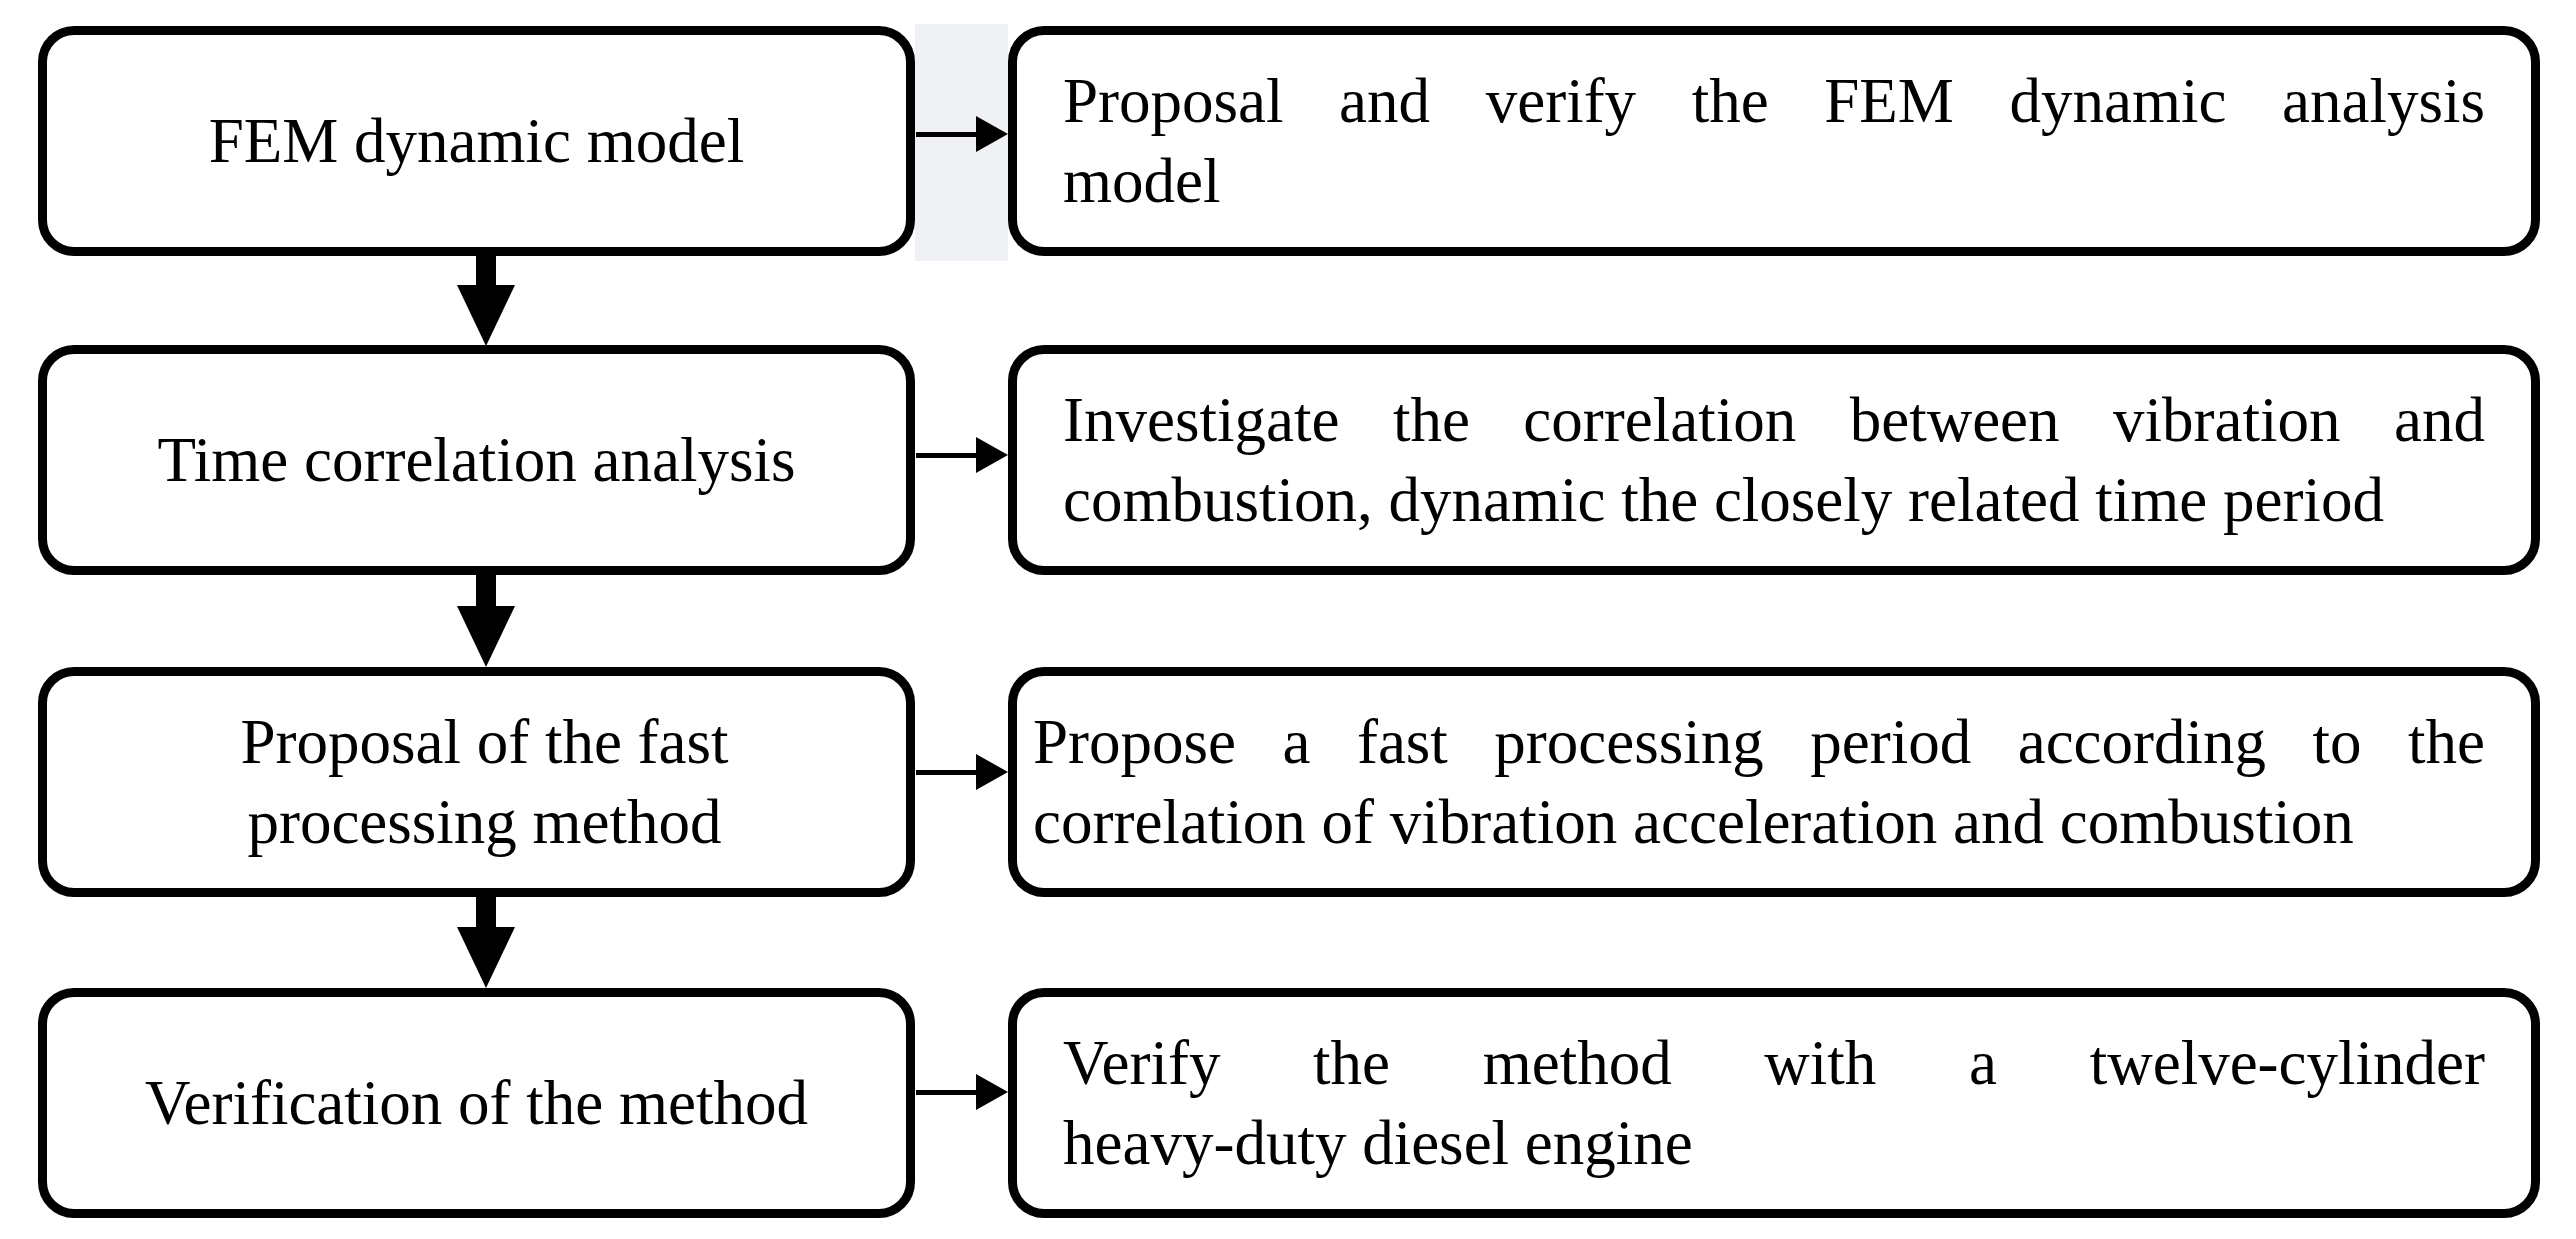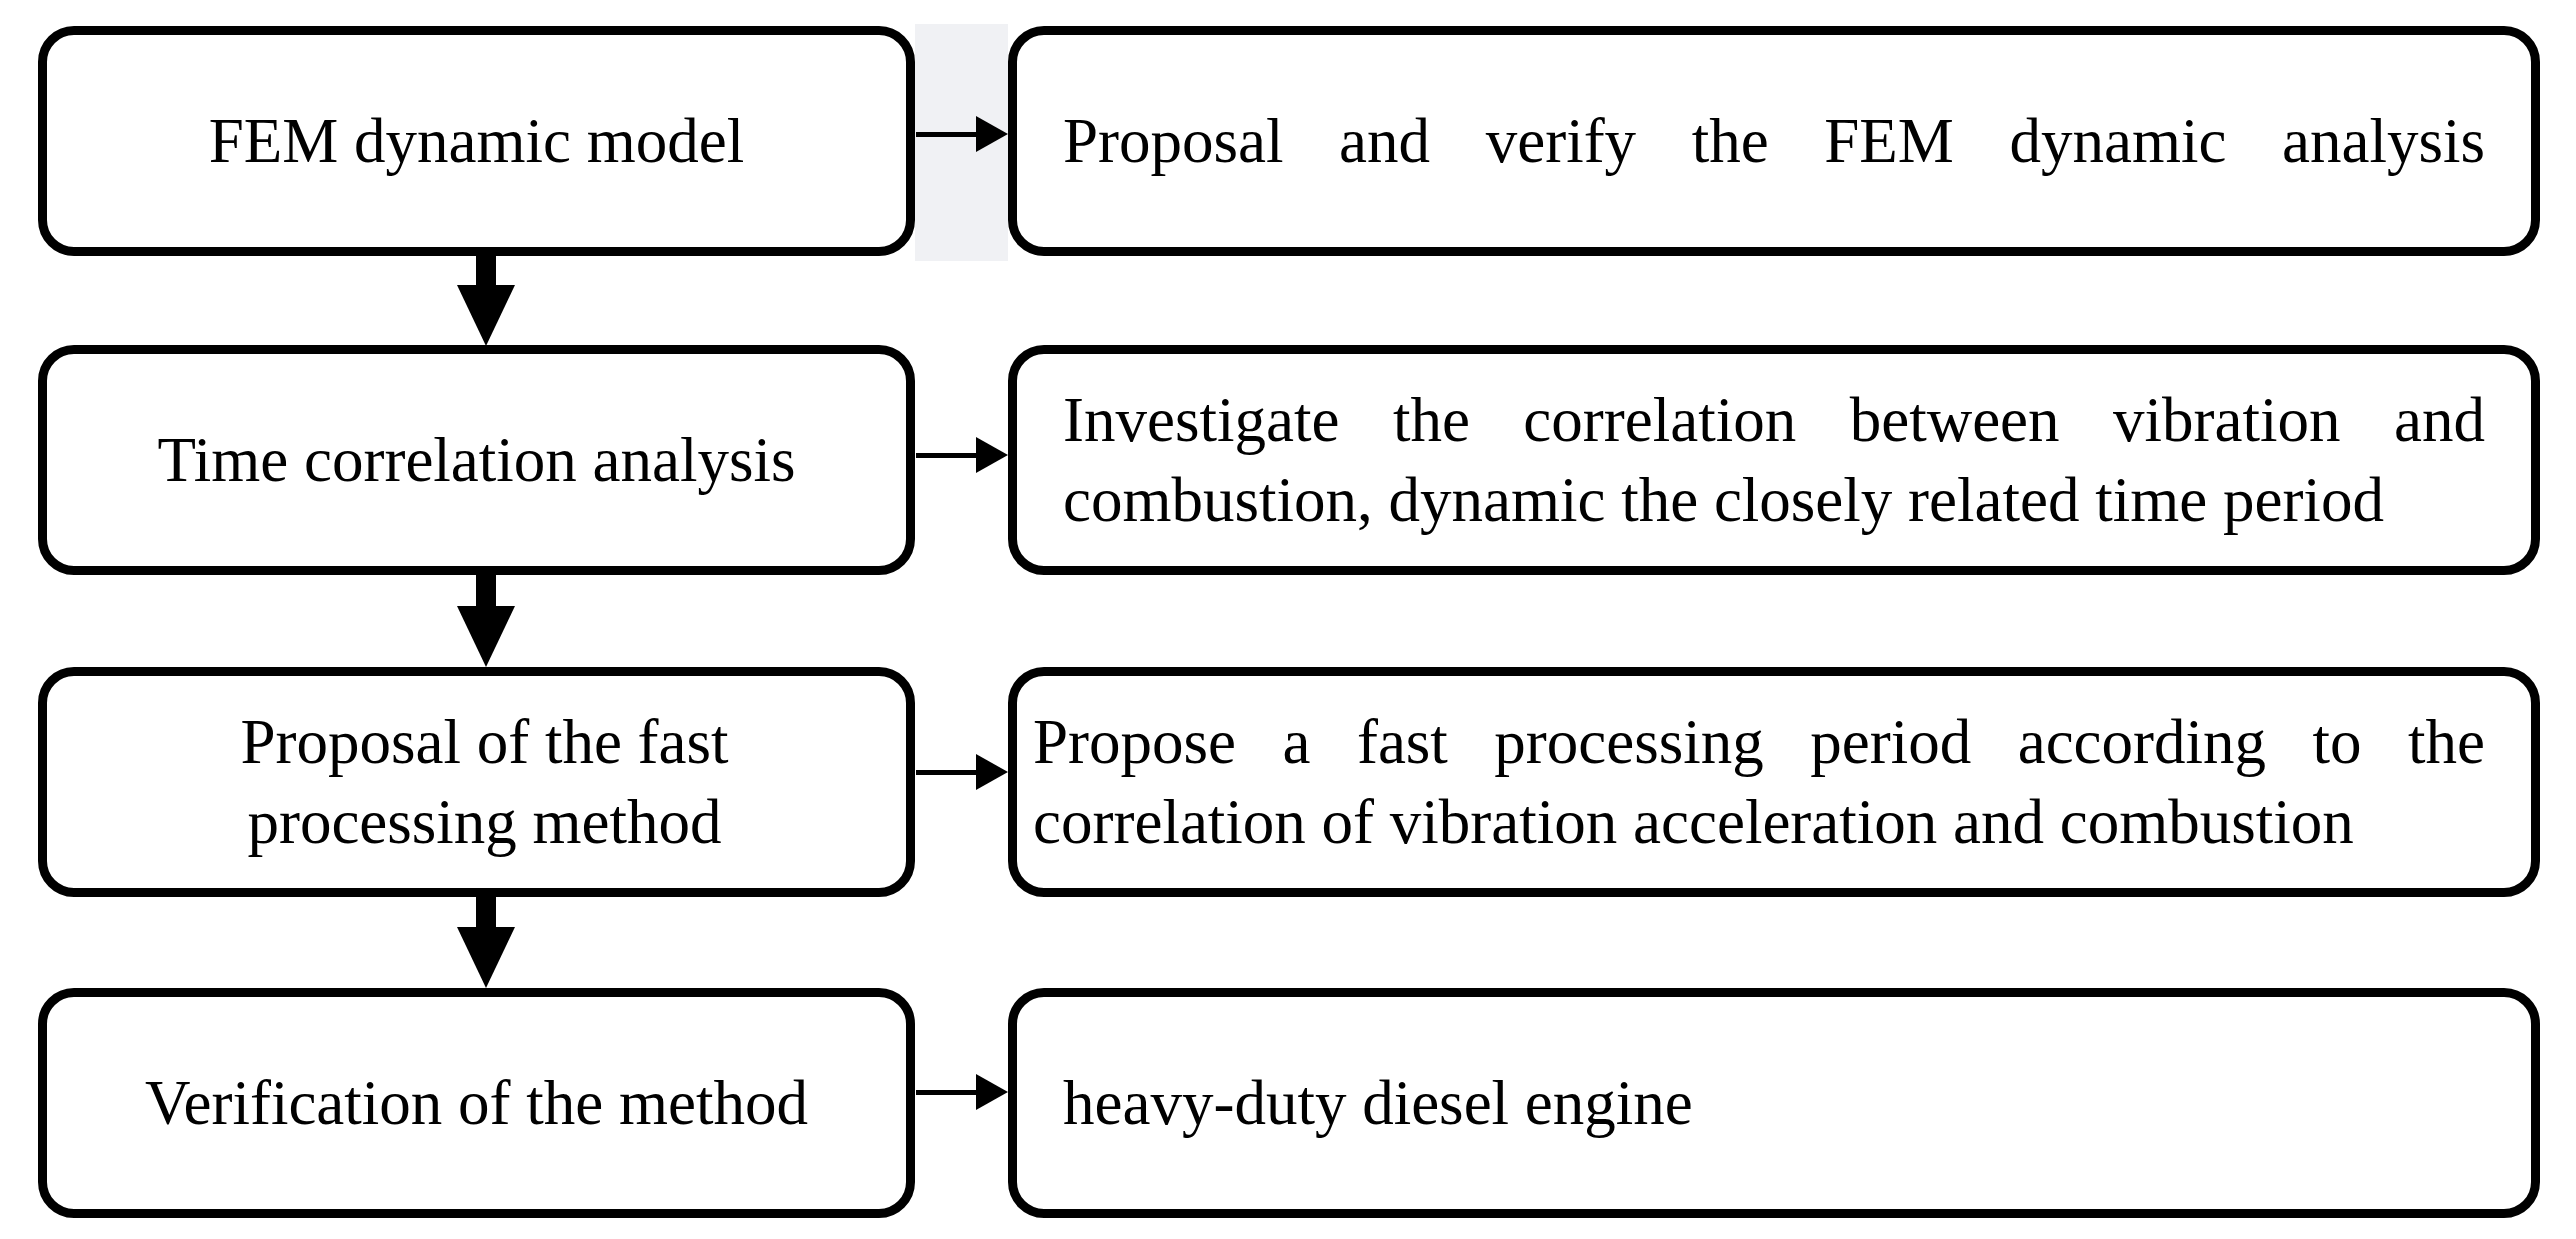--- a/index.html
+++ b/index.html
@@ -110,20 +110,21 @@
 
 <div class="canvas">
 
   <div class="strip" style="background: rgb(240, 241, 244);"></div>
 
   <div class="box step-box row1">
     <div class="line">FEM dynamic model</div>
   </div>
   <div class="box desc-box row1">
     <div class="line jline">Proposal and verify the FEM dynamic analysis</div>
+    <div class="line">model</div>
   </div>
   <div class="h-arrow ha1">
     <div class="shaft"></div>
     <div class="tri"></div>
   </div>
 
   <div class="v-arrow va1">
     <div class="stem"></div>
     <div class="head"></div>
   </div>
@@ -160,20 +161,21 @@
 
   <div class="v-arrow va3">
     <div class="stem"></div>
     <div class="head"></div>
   </div>
 
   <div class="box step-box row4">
     <div class="line">Verification of the method</div>
   </div>
   <div class="box desc-box row4">
+    <div class="line jline">Verify the method with a twelve-cylinder</div>
     <div class="line">heavy-duty diesel engine</div>
   </div>
   <div class="h-arrow ha4">
     <div class="shaft"></div>
     <div class="tri"></div>
   </div>
 
 </div>
 
 

